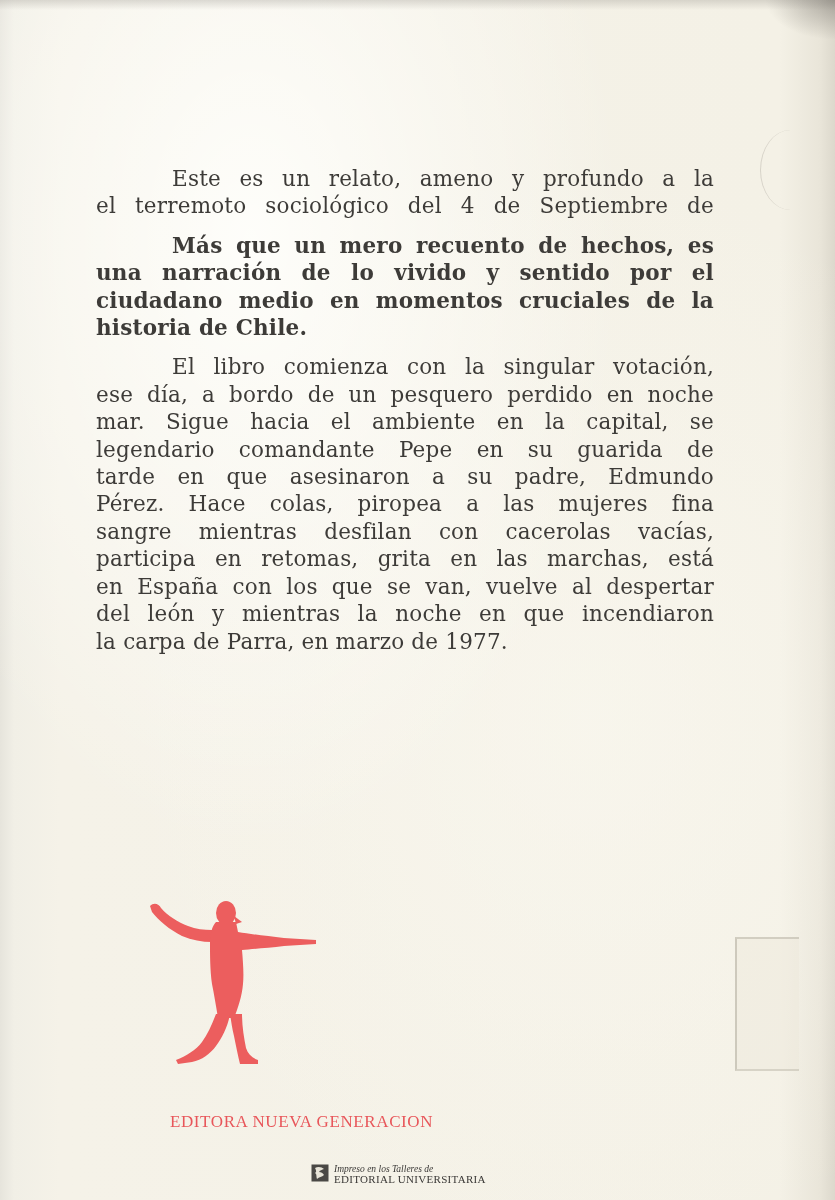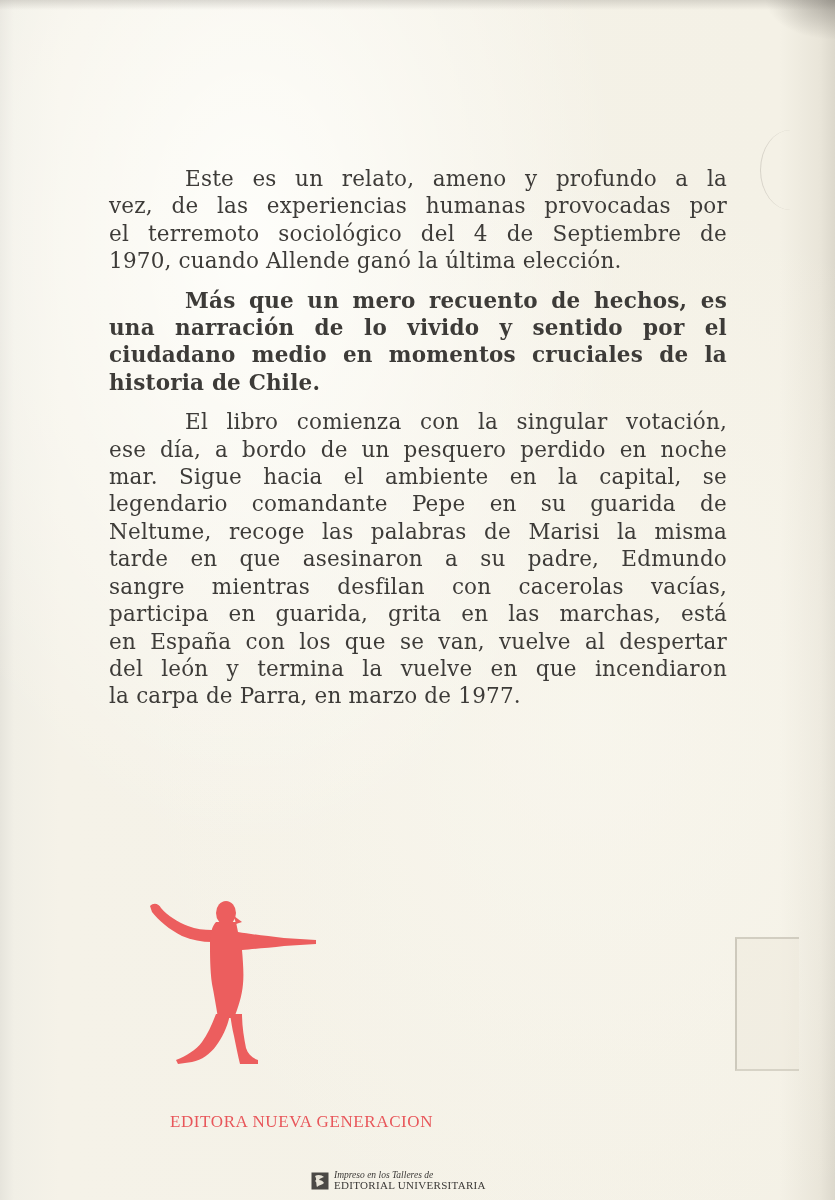--- a/index.html
+++ b/index.html
@@ -45,21 +45,21 @@
     }
     .stain-arc {
       position: absolute;
       left: 760px; top: 130px;
       width: 60px; height: 80px;
       border-left: 1px solid rgba(160,155,145,0.35);
       border-radius: 50%;
     }
     .blurb {
       position: absolute;
-      left: 109px;
+      left: 96px;
       top: 165px;
       width: 618px;
       font-size: 21.5px;
       line-height: 27.4px;
       color: #3d3b38;
       letter-spacing: 0.2px;
     }
     .blurb .line {
       display: block;
       text-align: justify;
@@ -89,21 +89,21 @@
       letter-spacing: 0.6px;
       color: #e8565a;
       white-space: nowrap;
     }
     .printer {
       position: absolute;
       left: 311px;
       top: 1164px;
       height: 26px;
       display: flex;
-      align-items: flex-end;
+      align-items: flex-start;
       gap: 5px;
     }
     .printer-logo {
       width: 18px;
       height: 18px;
     }
     .printer-text {
       display: flex;
       flex-direction: column;
       font-family: "Liberation Serif", "DejaVu Serif", serif;
@@ -124,41 +124,39 @@
 
 <div class="paper"></div>
 <div class="edge-top"></div>
 <div class="corner-tr"></div>
 <div class="stain-arc"></div>
 <div class="stain-box"></div>
 
 <div class="blurb">
   <div class="para" style="margin-bottom:12px;">
     <span class="line indent">Este es un relato, ameno y profundo a la</span>
-    <span class="line">vez, de las experiencias humanas provocadas por</span>
     <span class="line">el terremoto sociológico del 4 de Septiembre de</span>
-    <span class="line last">1970, cuando Allende ganó la última elección.</span>
   </div>
   <div class="para" style="margin-bottom:12px;font-weight:bold;">
     <span class="line indent">Más que un mero recuento de hechos, es</span>
     <span class="line">una narración de lo vivido y sentido por el</span>
     <span class="line">ciudadano medio en momentos cruciales de la</span>
     <span class="line last">historia de Chile.</span>
   </div>
   <div class="para">
     <span class="line indent">El libro comienza con la singular votación,</span>
     <span class="line">ese día, a bordo de un pesquero perdido en noche</span>
     <span class="line">mar. Sigue hacia el ambiente en la capital, se</span>
     <span class="line">legendario comandante Pepe en su guarida de</span>
-    <span class="line">Neltume, recoge las palabras de Marisi la misma</span>
     <span class="line">tarde en que asesinaron a su padre, Edmundo</span>
+    <span class="line">Pérez. Hace colas, piropea a las mujeres fina</span>
     <span class="line">sangre mientras desfilan con cacerolas vacías,</span>
-    <span class="line">participa en guarida, grita en las marchas, está</span>
+    <span class="line">participa en retomas, grita en las marchas, está</span>
     <span class="line">en España con los que se van, vuelve al despertar</span>
-    <span class="line">del león y termina la vuelve en que incendiaron</span>
+    <span class="line">del león y mientras la noche en que incendiaron</span>
     <span class="line last">la carpa de Parra, en marzo de 1977.</span>
   </div>
 </div>
 
 <svg class="figure" viewBox="0 0 172 172" xmlns="http://www.w3.org/2000/svg">
   <g fill="#ec5e5e">
 
     <path d="M4 10 C8 6 13 8 15 12 C22 20 32 26 42 30 C50 33 58 34 66 34 L66 46 C56 46 46 44 36 40 C24 34 12 24 6 16 Z"></path>
 
     <ellipse cx="80" cy="17" rx="10" ry="12"></ellipse>

